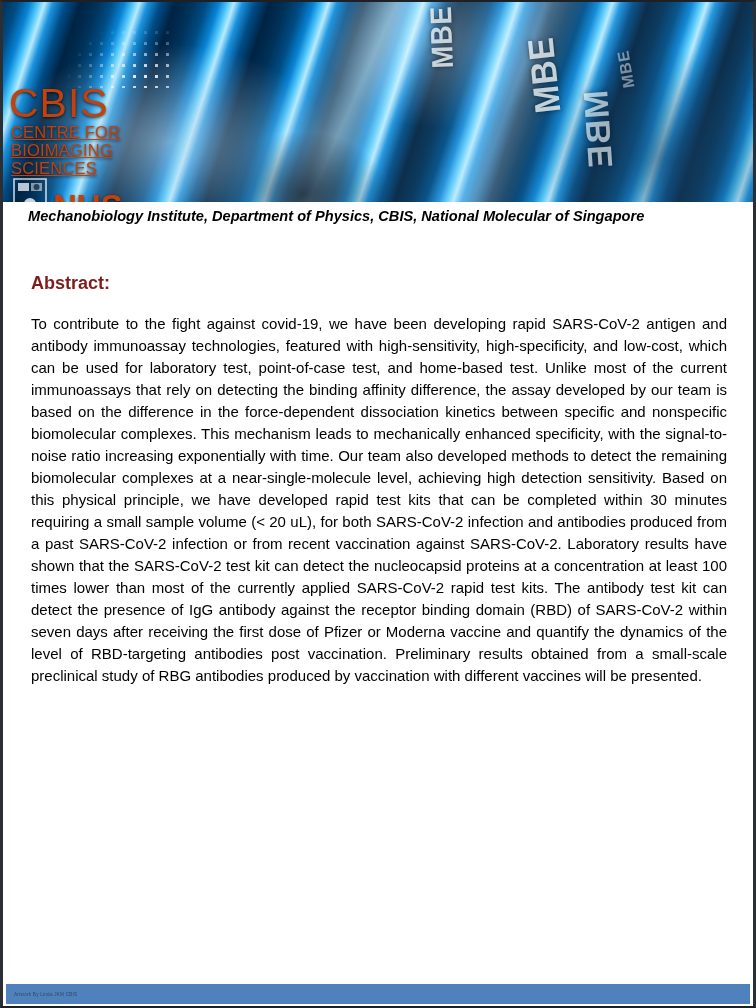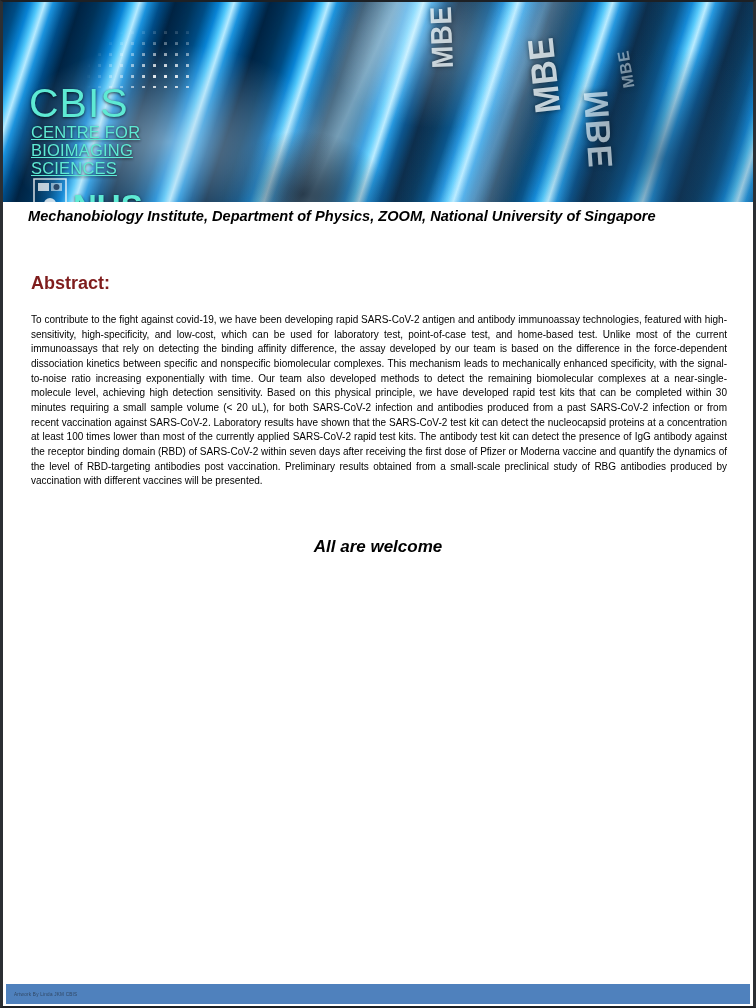--- a/index.html
+++ b/index.html
@@ -76,23 +76,23 @@
     pointer-events: none;
   }
   .lens-a { top: 18px; left: 404px; font-size: 30px; transform: rotate(-92deg) scaleX(0.9); }
   .lens-b { top: 52px; left: 500px; font-size: 36px; transform: rotate(-96deg) scaleX(0.92); }
   .lens-c { top: 108px; left: 556px; font-size: 34px; transform: rotate(86deg) scaleY(-1); opacity: .82; }
   .lens-d { top: 58px; left: 604px; font-size: 16px; transform: rotate(-100deg); opacity: .6; }
 
   
   .logo {
     position: absolute;
-    left: 28px; top: 14px;
+    left: 8px; top: 14px;
     width: 152px;
-    color: #5eead4;
+    color: #c2410c;
     text-shadow: 0 1px 3px rgba(0,0,0,0.7);
   }
   .dot-matrix {
     width: 132px; height: 72px;
     margin-left: 30px;
     background-image: radial-gradient(circle, rgba(255,255,255,0.92) 1.4px, rgba(255,255,255,0) 1.9px);
     background-size: 11px 11px;
     -webkit-mask-image: radial-gradient(ellipse 70% 90% at 78% 85%, #000 10%, rgba(0,0,0,0.35) 55%, rgba(0,0,0,0) 85%);
     mask-image: radial-gradient(ellipse 70% 90% at 78% 85%, #000 10%, rgba(0,0,0,0.35) 55%, rgba(0,0,0,0) 85%);
     opacity: .95;
@@ -160,21 +160,21 @@
     margin-top: 46px;
     margin-left: 3px;
     font-size: 18px;
     font-weight: bold;
     color: #7f1d1d;
   }
   .abstract-body {
     margin-top: 19px;
     margin-left: 3px;
     margin-right: 1px;
-    font-size: 10px;
+    font-size: 15px;
     line-height: 1.465;
     text-align: justify;
     color: #000000;
   }
   .welcome {
     margin-top: 48px;
     text-align: center;
     font-size: 17px;
     font-weight: bold;
     font-style: italic;
@@ -234,26 +234,25 @@
 
           </div>
         </div>
       </div>
     </div>
 
     <div class="doc">
 
 
 
-      <div class="affiliation">Mechanobiology Institute, Department of Physics, ZOOM, National University of Singapore</div>
+      <div class="affiliation">Mechanobiology Institute, Department of Physics, CBIS, National Molecular of Singapore</div>
 
       <div class="abstract-label">Abstract:</div>
       <div class="abstract-body">To contribute to the fight against covid-19, we have been developing rapid SARS-CoV-2 antigen and antibody immunoassay technologies, featured with high-sensitivity, high-specificity, and low-cost, which can be used for laboratory test, point-of-case test, and home-based test. Unlike most of the current immunoassays that rely on detecting the binding affinity difference, the assay developed by our team is based on the difference in the force-dependent dissociation kinetics between specific and nonspecific biomolecular complexes. This mechanism leads to mechanically enhanced specificity, with the signal-to-noise ratio increasing exponentially with time. Our team also developed methods to detect the remaining biomolecular complexes at a near-single-molecule level, achieving high detection sensitivity. Based on this physical principle, we have developed rapid test kits that can be completed within 30 minutes requiring a small sample volume (&lt; 20 uL), for both SARS-CoV-2 infection and antibodies produced from a past SARS-CoV-2 infection or from recent vaccination against SARS-CoV-2. Laboratory results have shown that the SARS-CoV-2 test kit can detect the nucleocapsid proteins at a concentration at least 100 times lower than most of the currently applied SARS-CoV-2 rapid test kits. The antibody test kit can detect the presence of IgG antibody against the receptor binding domain (RBD) of SARS-CoV-2 within seven days after receiving the first dose of Pfizer or Moderna vaccine and quantify the dynamics of the level of RBD-targeting antibodies post vaccination. Preliminary results obtained from a small-scale preclinical study of RBG antibodies produced by vaccination with different vaccines will be presented.</div>
 
-      <div class="welcome">All are welcome</div>
     </div>
 
     <div class="footer-bar">
       <span class="footer-credit">Artwork By Linda JKM CBIS</span>
     </div>
 
   </div>
 </div>
 
 </body></html>

